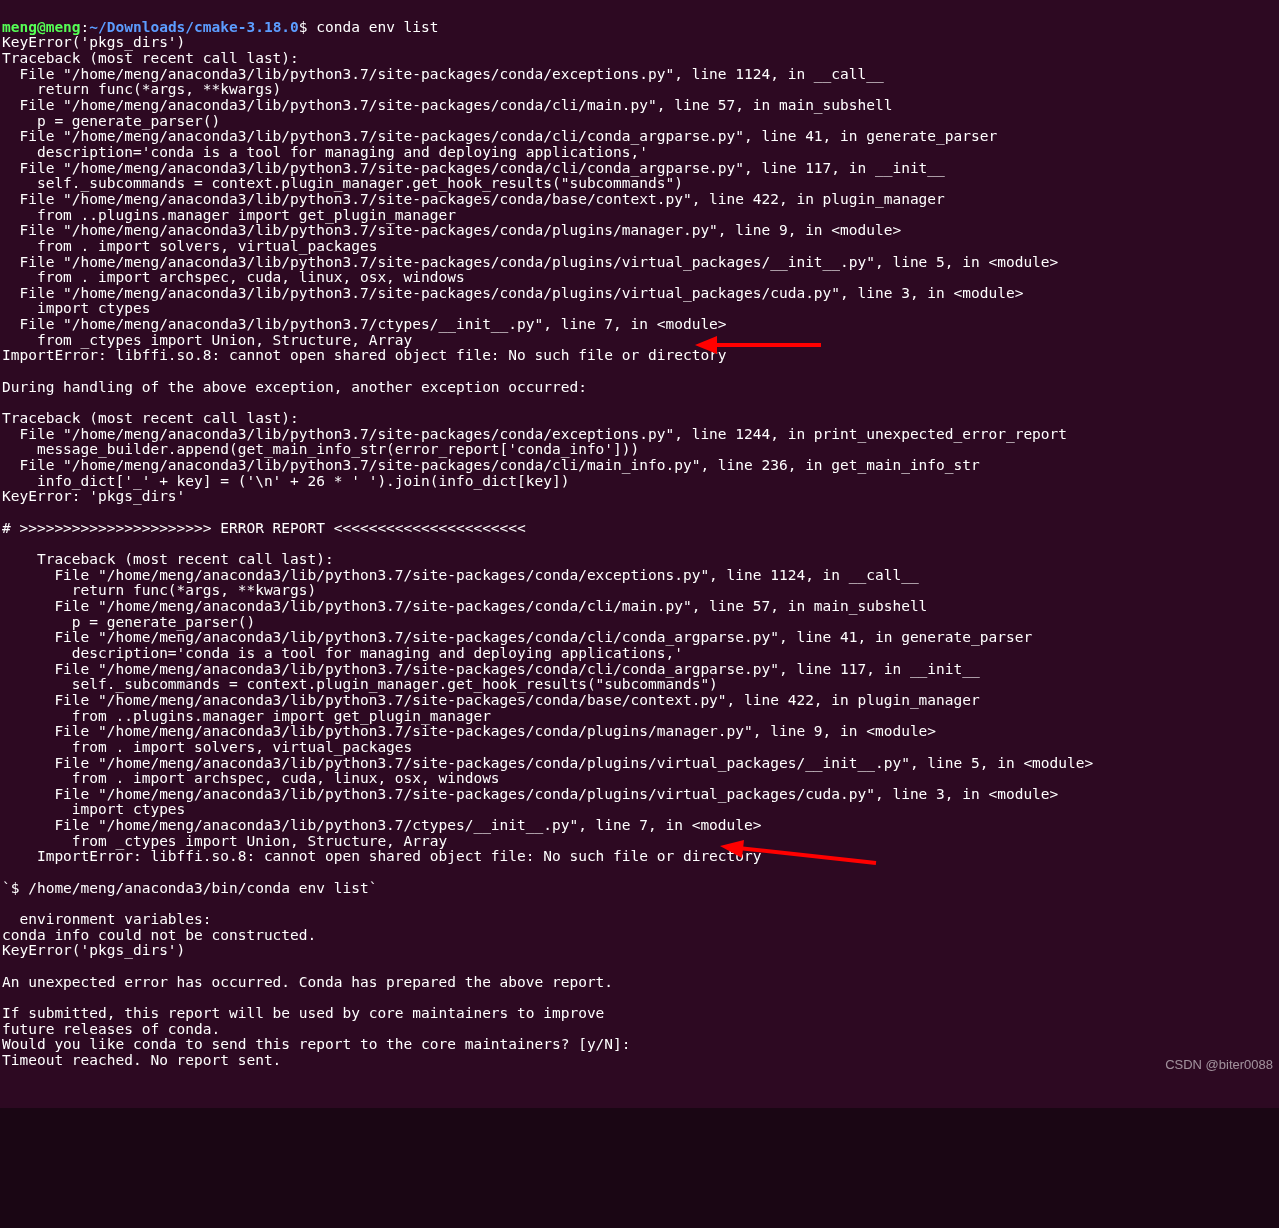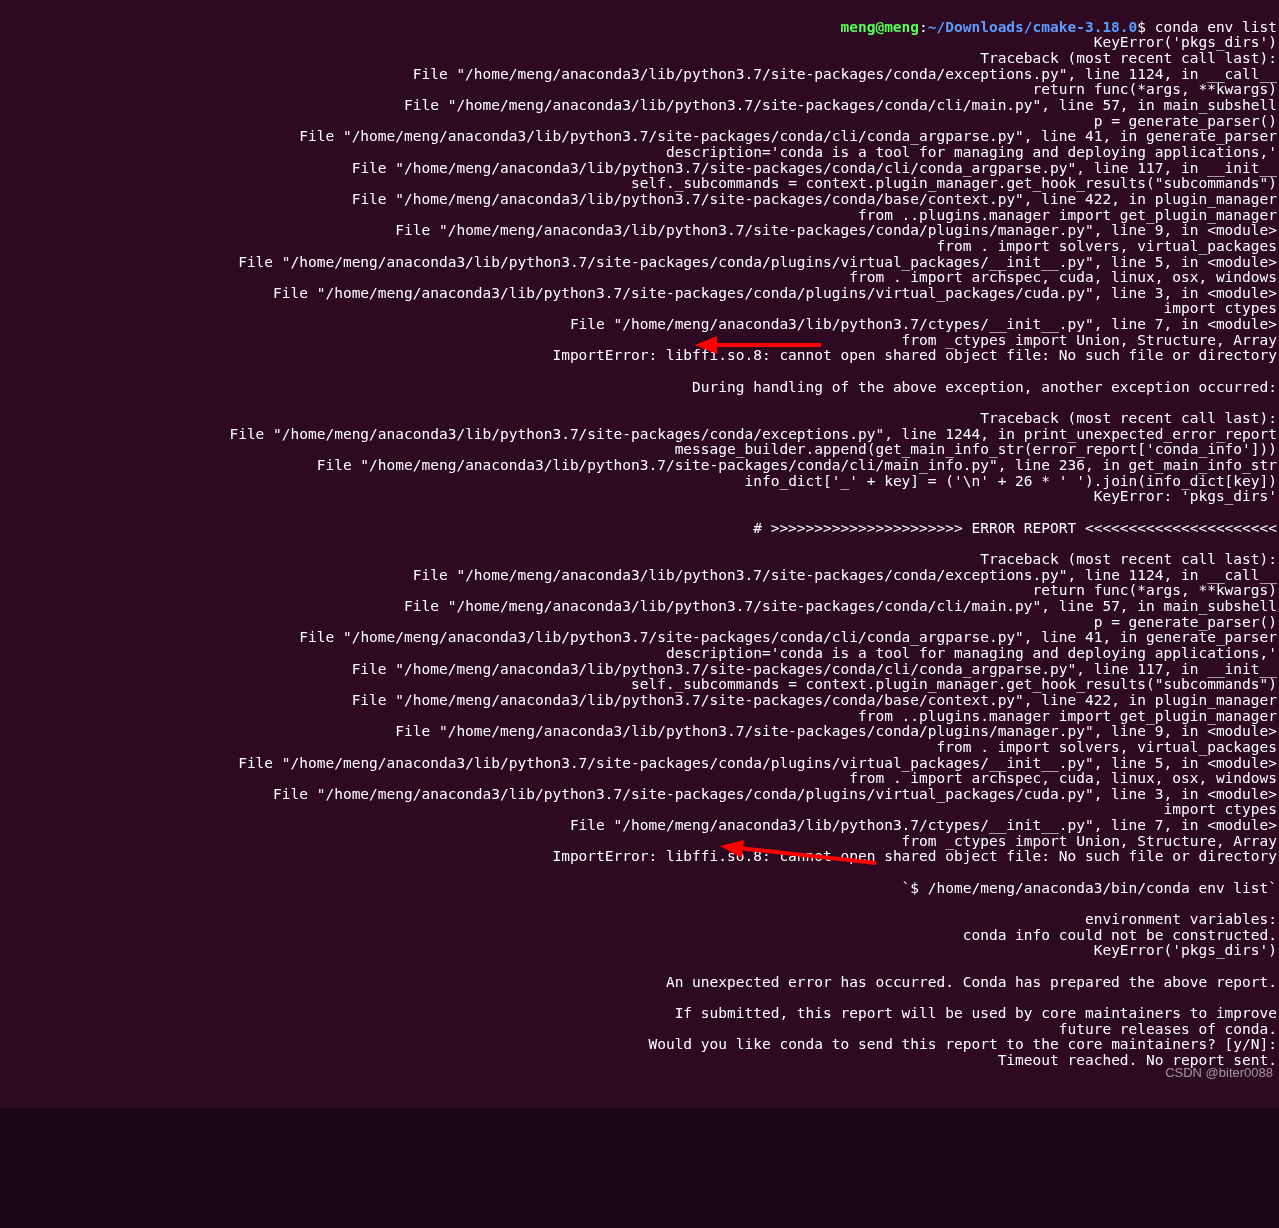--- a/index.html
+++ b/index.html
@@ -9,37 +9,36 @@
     color: #ffffff;
     font-family: "DejaVu Sans Mono", "Ubuntu Mono", Menlo, Consolas, monospace;
     font-size: 14.5px;
     line-height: 1.08;
     width: 1279px;
     height: 1228px;
     overflow: hidden;
     position: relative;
   }
   .terminal {
-    padding: 4px 2px 2px 8px;
+    padding: 4px 2px 2px 2px;
     white-space: pre;
-    text-align: right;
   }
   .prompt-user { color: #55ff55; font-weight: bold; }
   .prompt-colon { color: #ffffff; }
   .prompt-path { color: #5c9dff; font-weight: bold; }
   .prompt-dollar { color: #ffffff; }
   .cmd { color: #ffffff; }
   .arrow {
     position: absolute;
     pointer-events: none;
   }
   .watermark {
     position: absolute;
     right: 6px;
-    bottom: 148px;
+    bottom: 156px;
     color: rgba(255,255,255,0.55);
     font-size: 13px;
     font-family: sans-serif;
   }
   .bottom-bar {
     position: absolute;
     left: 0;
     right: 0;
     bottom: 0;
     height: 120px;

